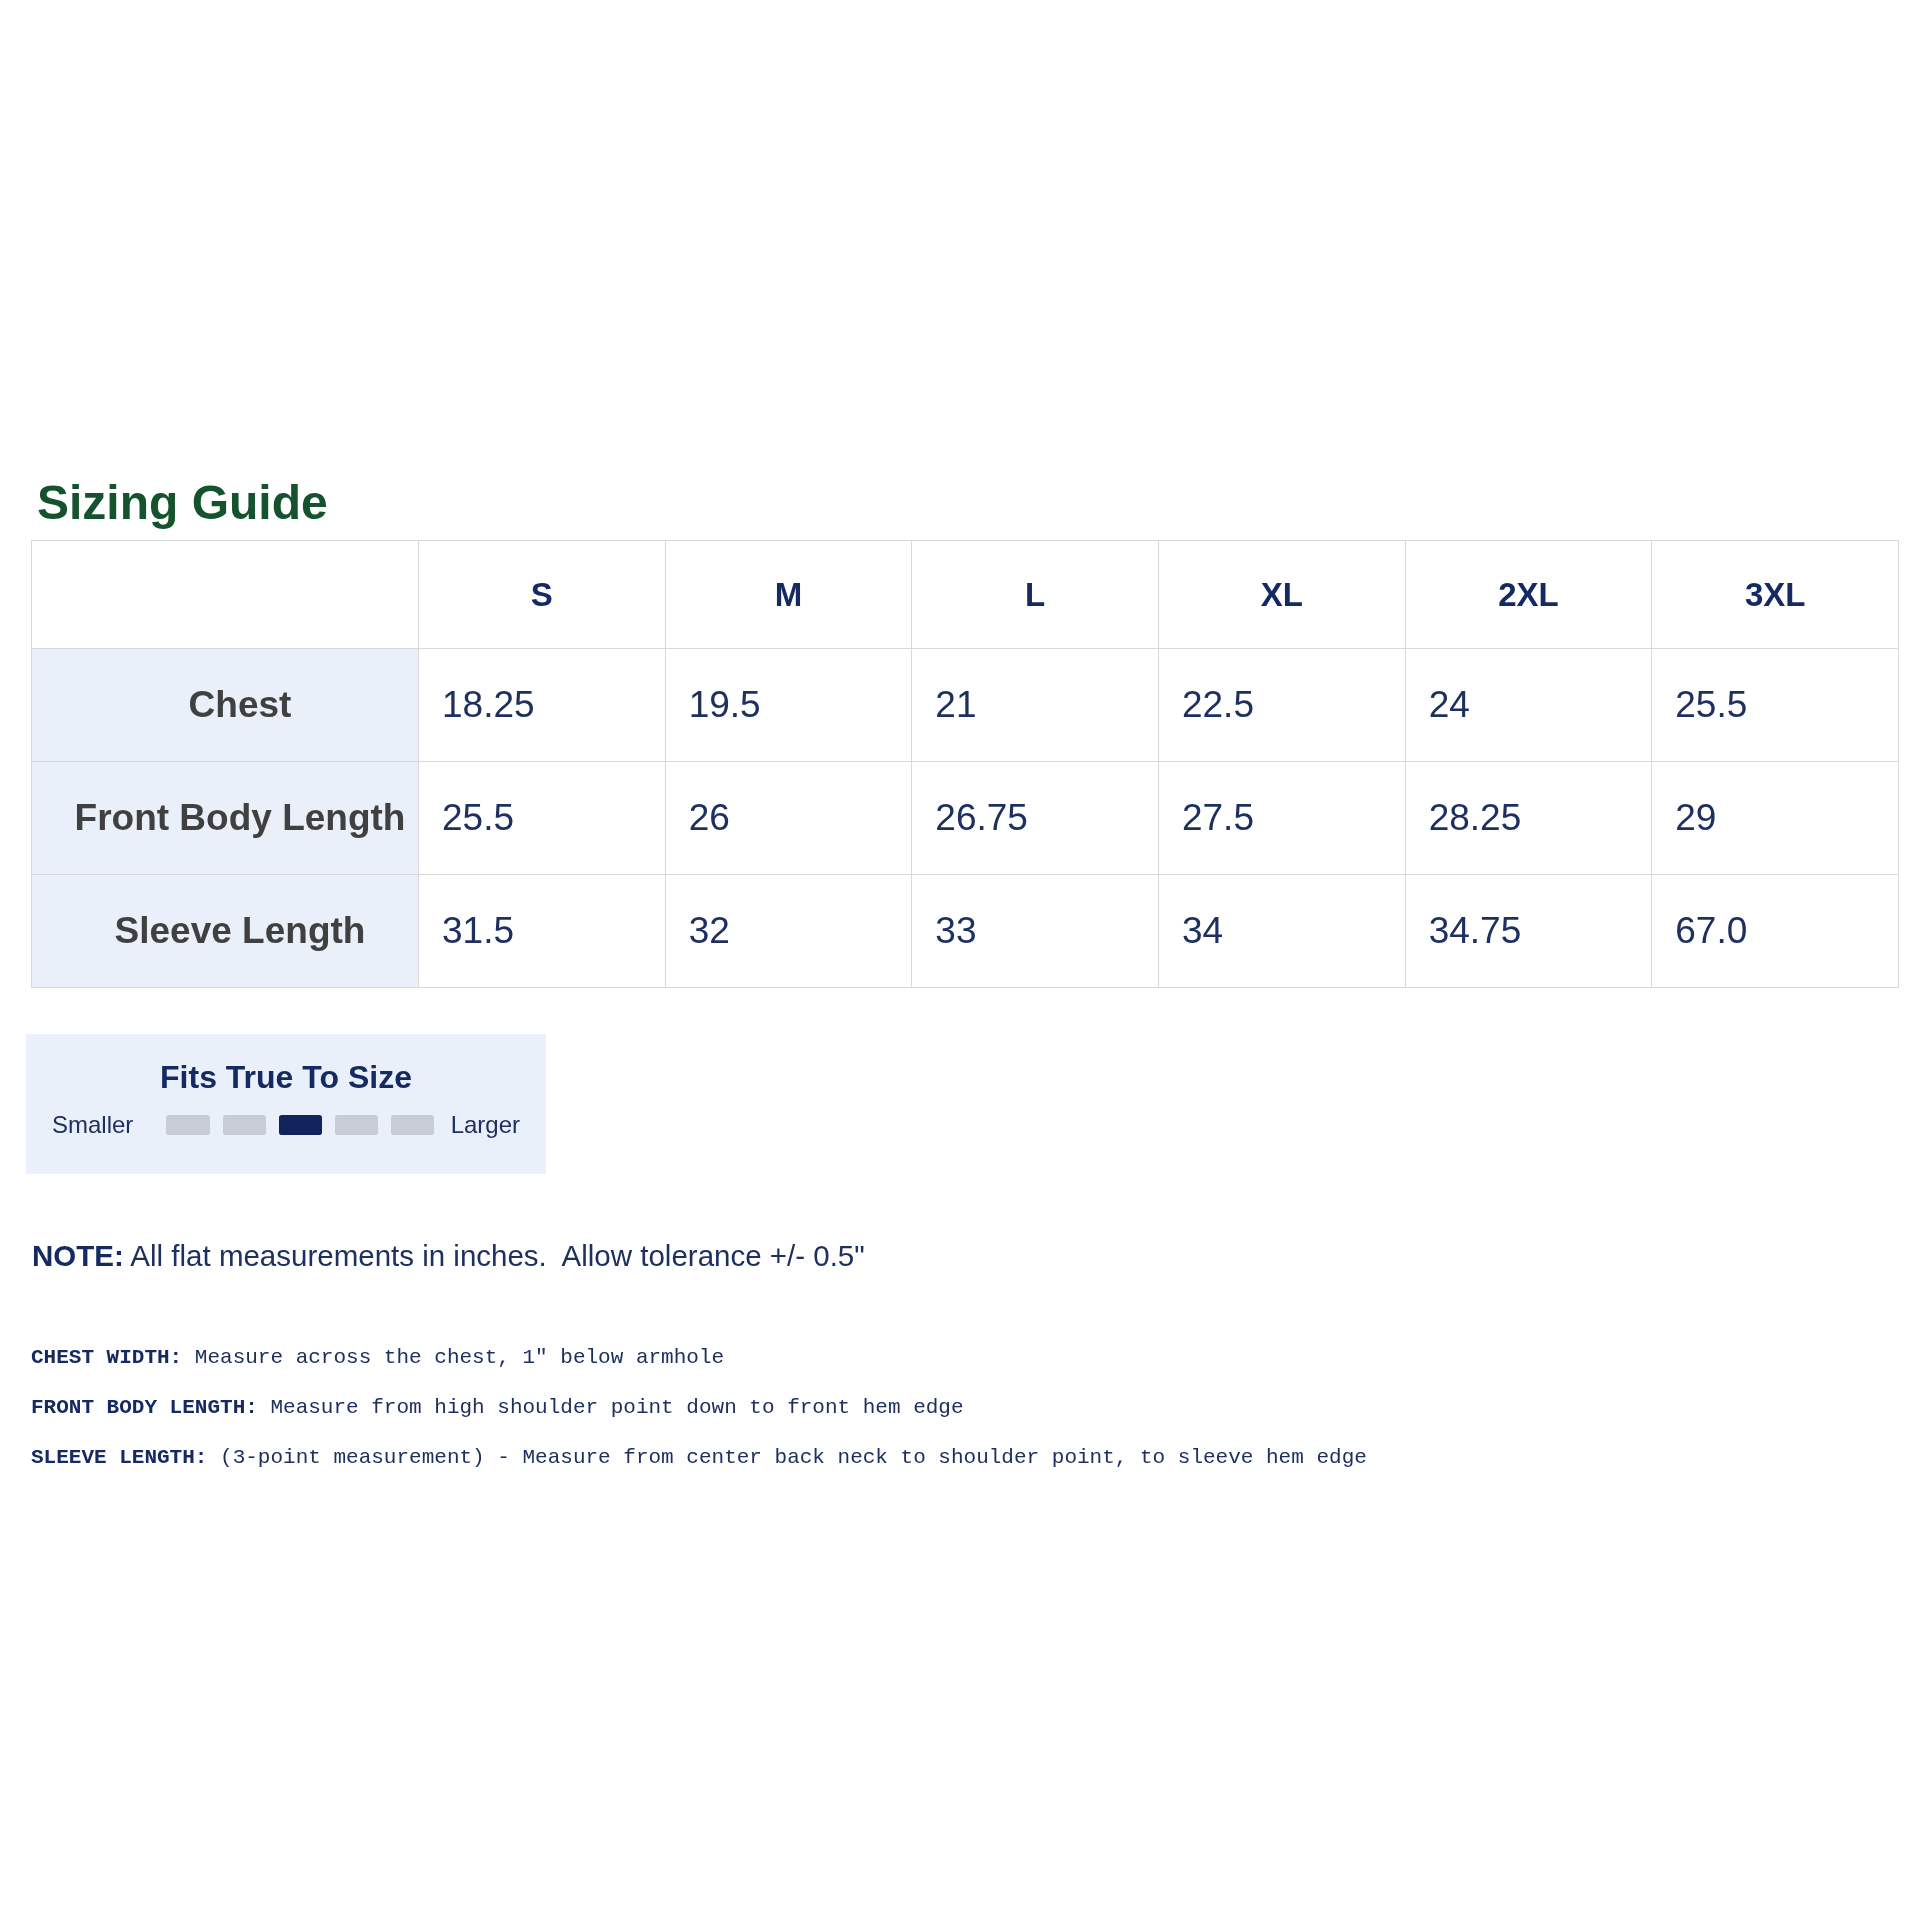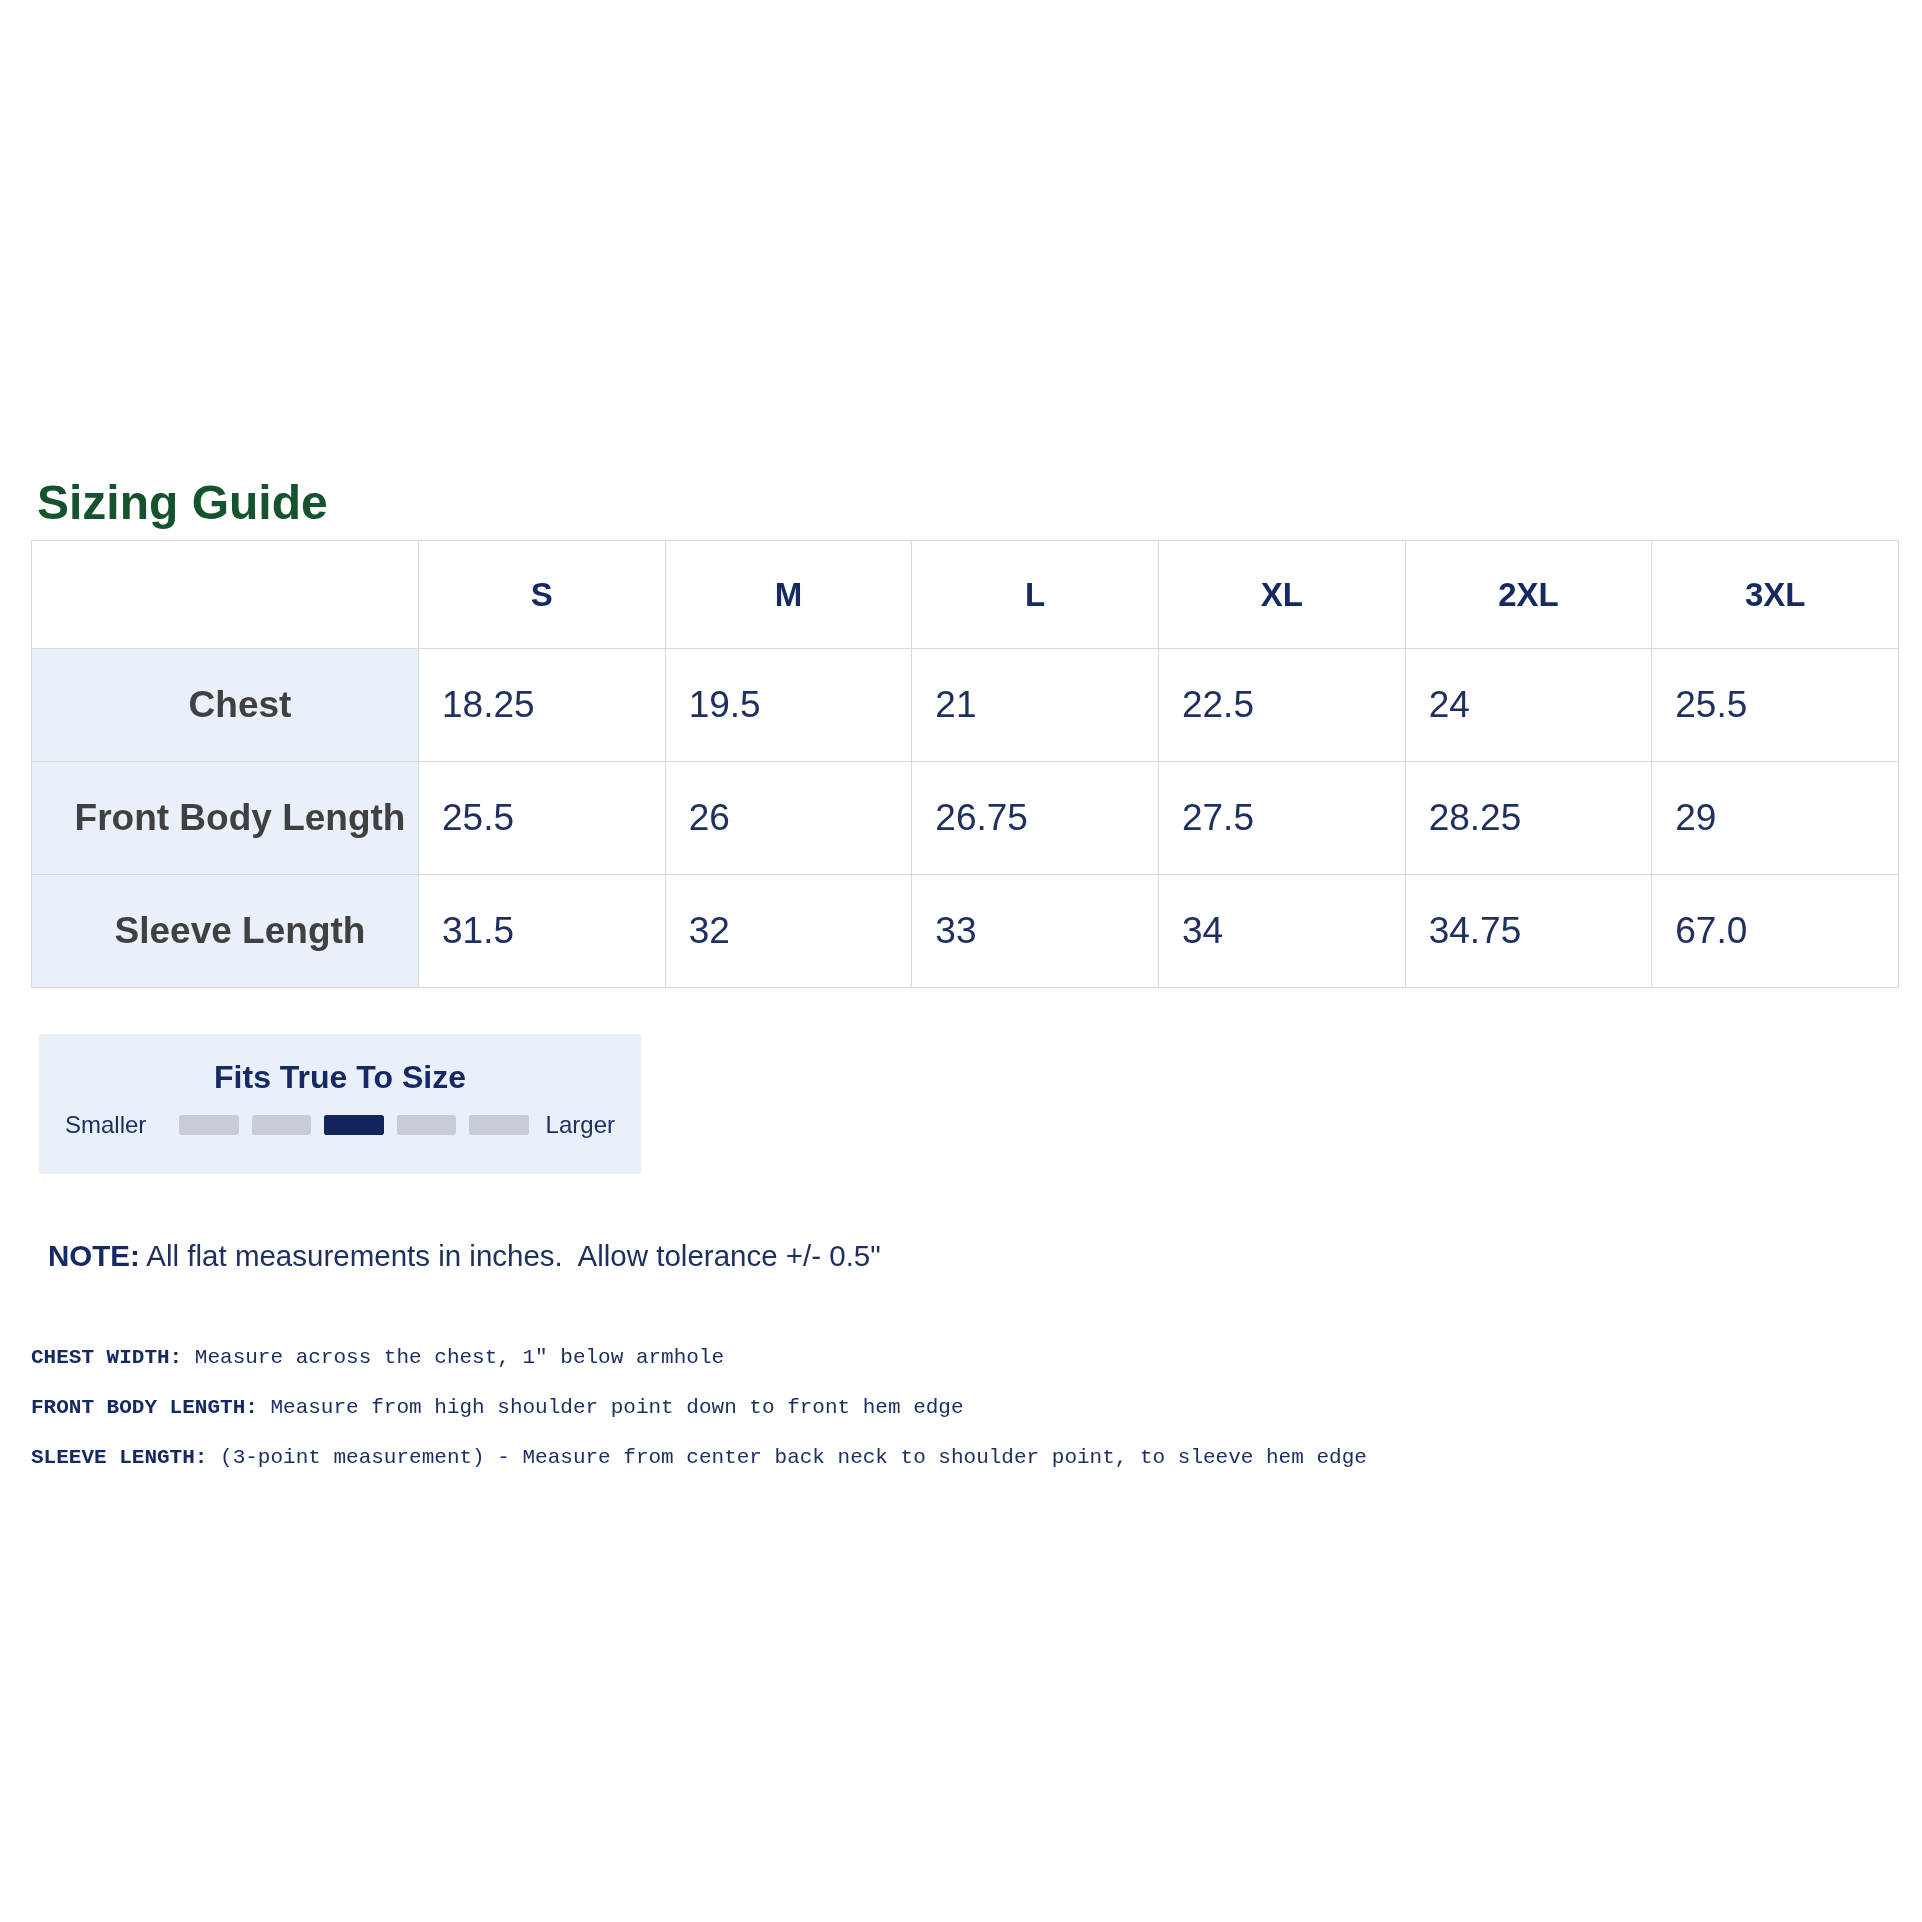--- a/index.html
+++ b/index.html
@@ -53,22 +53,22 @@
     background: #ffffff;
     text-align: left;
     padding-left: 23px;
     font-size: 37px;
     font-weight: 400;
     color: #1e3060;
   }
 
   .fits-box {
     position: absolute;
-    left: 39px; top: 1034px;
-    width: 602px; height: 140px;
+    left: 26px; top: 1034px;
+    width: 520px; height: 140px;
     background: #e9f0fa;
   }
   .fits-title {
     margin-top: 25px;
     text-align: center;
     font-size: 32px;
     font-weight: 700;
     color: #152a63;
   }
   .fit-meter {
@@ -87,21 +87,21 @@
   .seg {
     width: 62px; height: 20px;
     border-radius: 2.8px;
     margin-left: 13px;
     background: #c7ccd7;
   }
   .seg.active { background: #13235b; }
 
   .note-line {
     position: absolute;
-    left: 48px; top: 1235px;
+    left: 32px; top: 1235px;
     font-size: 29.5px;
     line-height: 41px;
     color: #1e3060;
     white-space: pre-wrap;
   }
   .bold-label {
     font-weight: 700;
     color: #152a63;
   }
 

